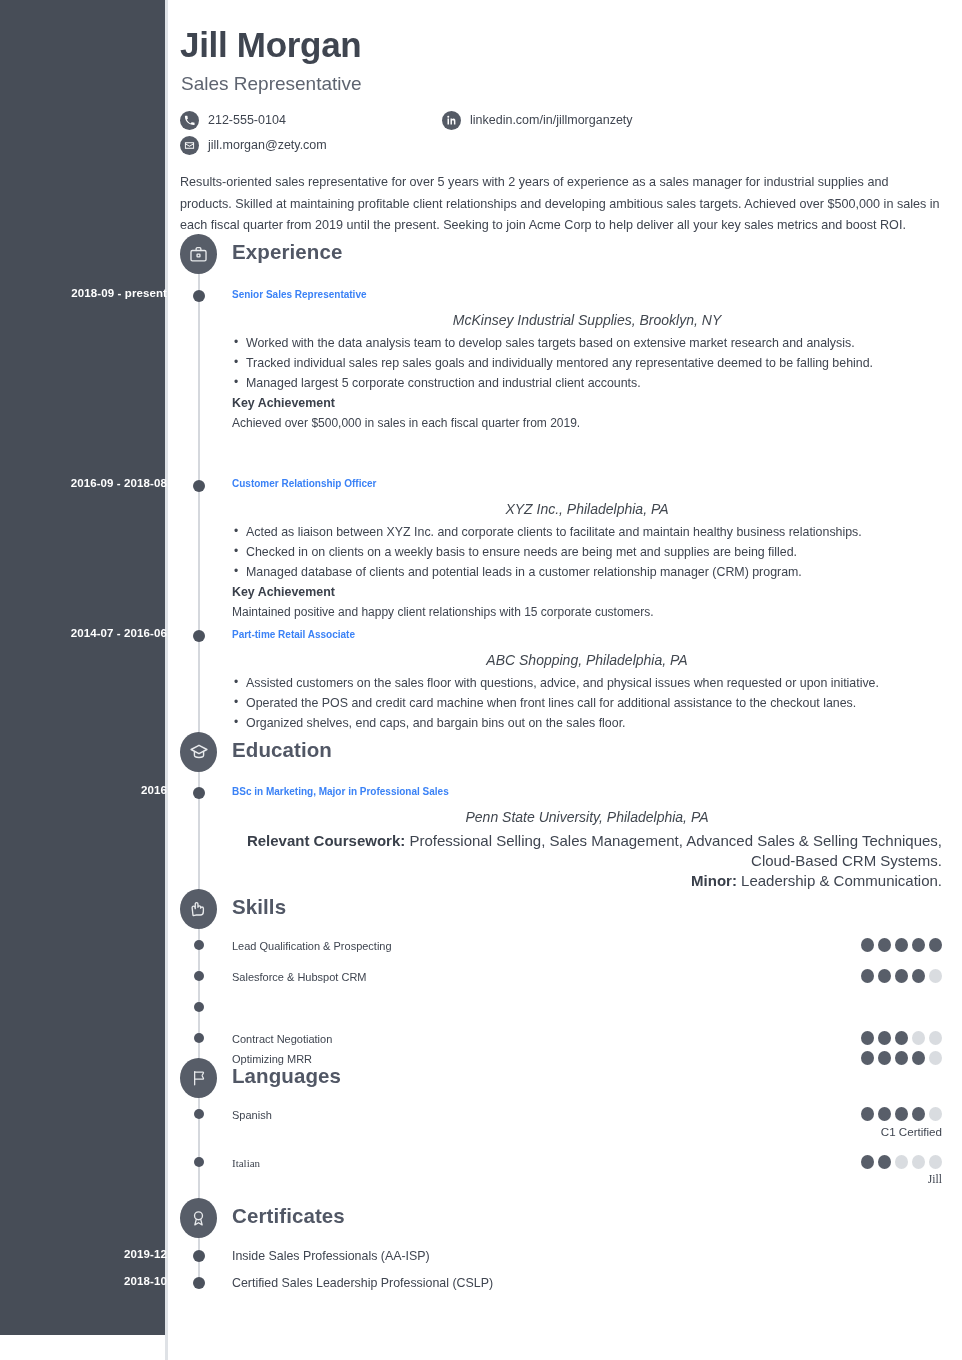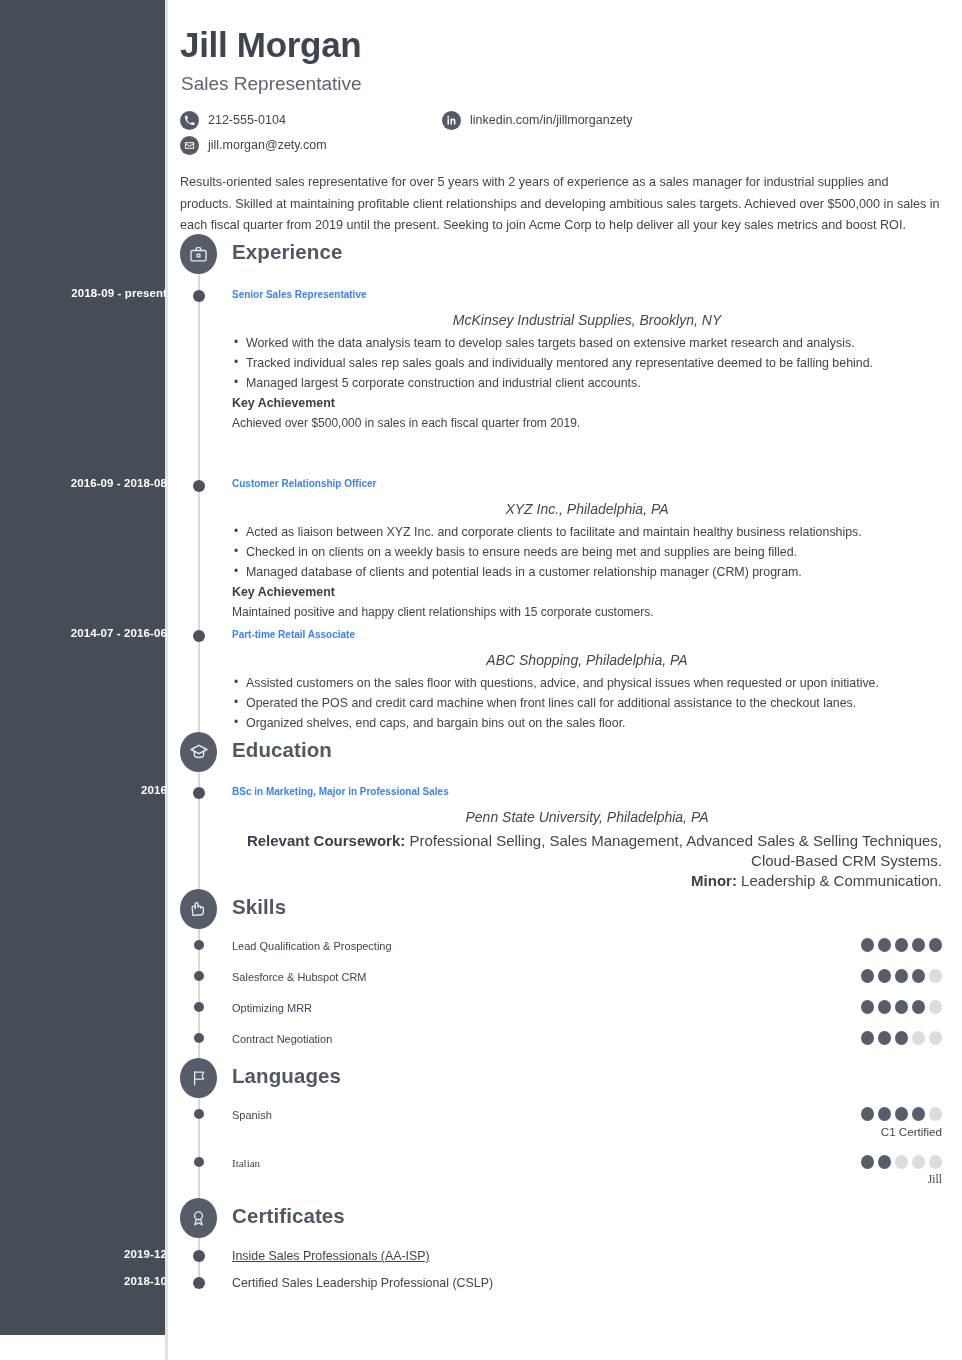--- a/index.html
+++ b/index.html
@@ -439,21 +439,21 @@
       <span class="dots">
         <span class="dot on"></span>
         <span class="dot on"></span>
         <span class="dot on"></span>
         <span class="dot on"></span>
         <span class="dot"></span>
       </span>
     </div>
 
     <div class="tl-dot small" style="top:1002px;"></div>
-    <div class="rate-row" style="top:999px;">
+    <div class="rate-row" style="top:1050px;">
       <span class="rate-label">Optimizing MRR</span>
       <span class="dots">
         <span class="dot on"></span>
         <span class="dot on"></span>
         <span class="dot on"></span>
         <span class="dot on"></span>
         <span class="dot"></span>
       </span>
     </div>
 
@@ -509,19 +509,19 @@
       <span class="sec-bubble">
         <svg width="19" height="19" viewBox="0 0 24 24" fill="none" stroke="#e8eaec" stroke-width="1.7" stroke-linecap="round" stroke-linejoin="round">
           <circle cx="12" cy="8.6" r="5"></circle>
           <path d="M9.2 13.2 7.4 20l4.6-2.6 4.6 2.6-1.8-6.8"></path>
         </svg>
       </span>
       <span class="sec-title">Certificates</span>
     </div>
 
     <div class="tl-dot" style="top:1250px;"></div>
-    <div class="cert-row" style="top:1247px;text-decoration:underline;">Inside Sales Professionals (AA-ISP)</div>
+    <div class="cert-row" style="top:1247px;">Inside Sales Professionals (AA-ISP)</div>
 
     <div class="tl-dot" style="top:1277px;"></div>
     <div class="cert-row" style="top:1274px;">Certified Sales Leadership Professional (CSLP)</div>
 
   </div>
 </div>
 
 </body></html>

